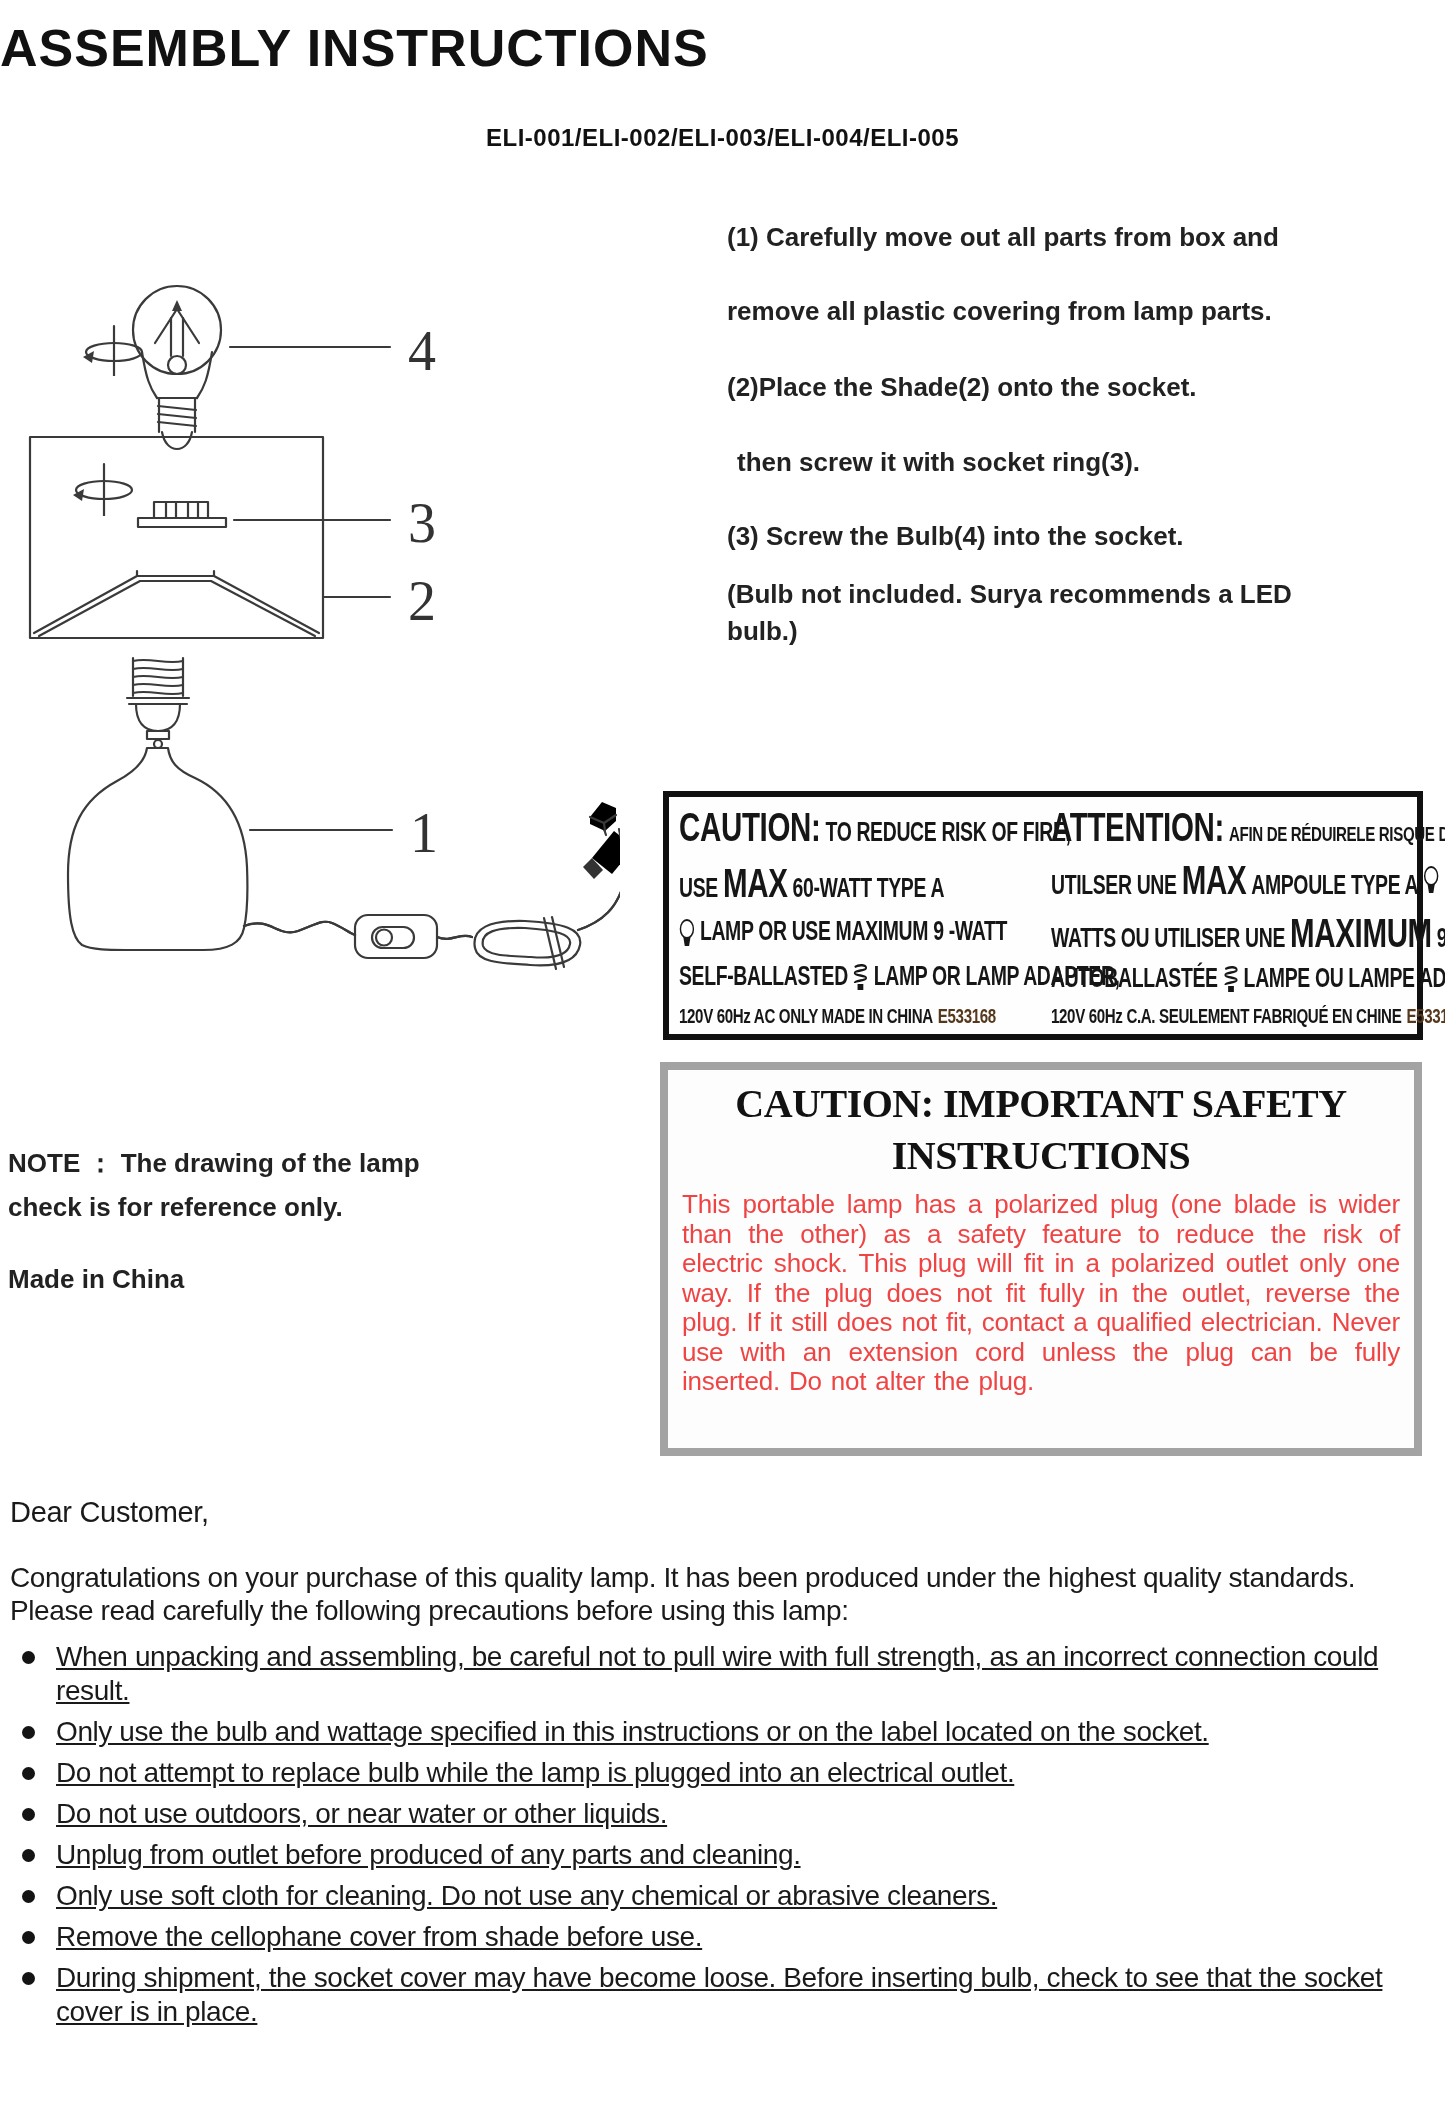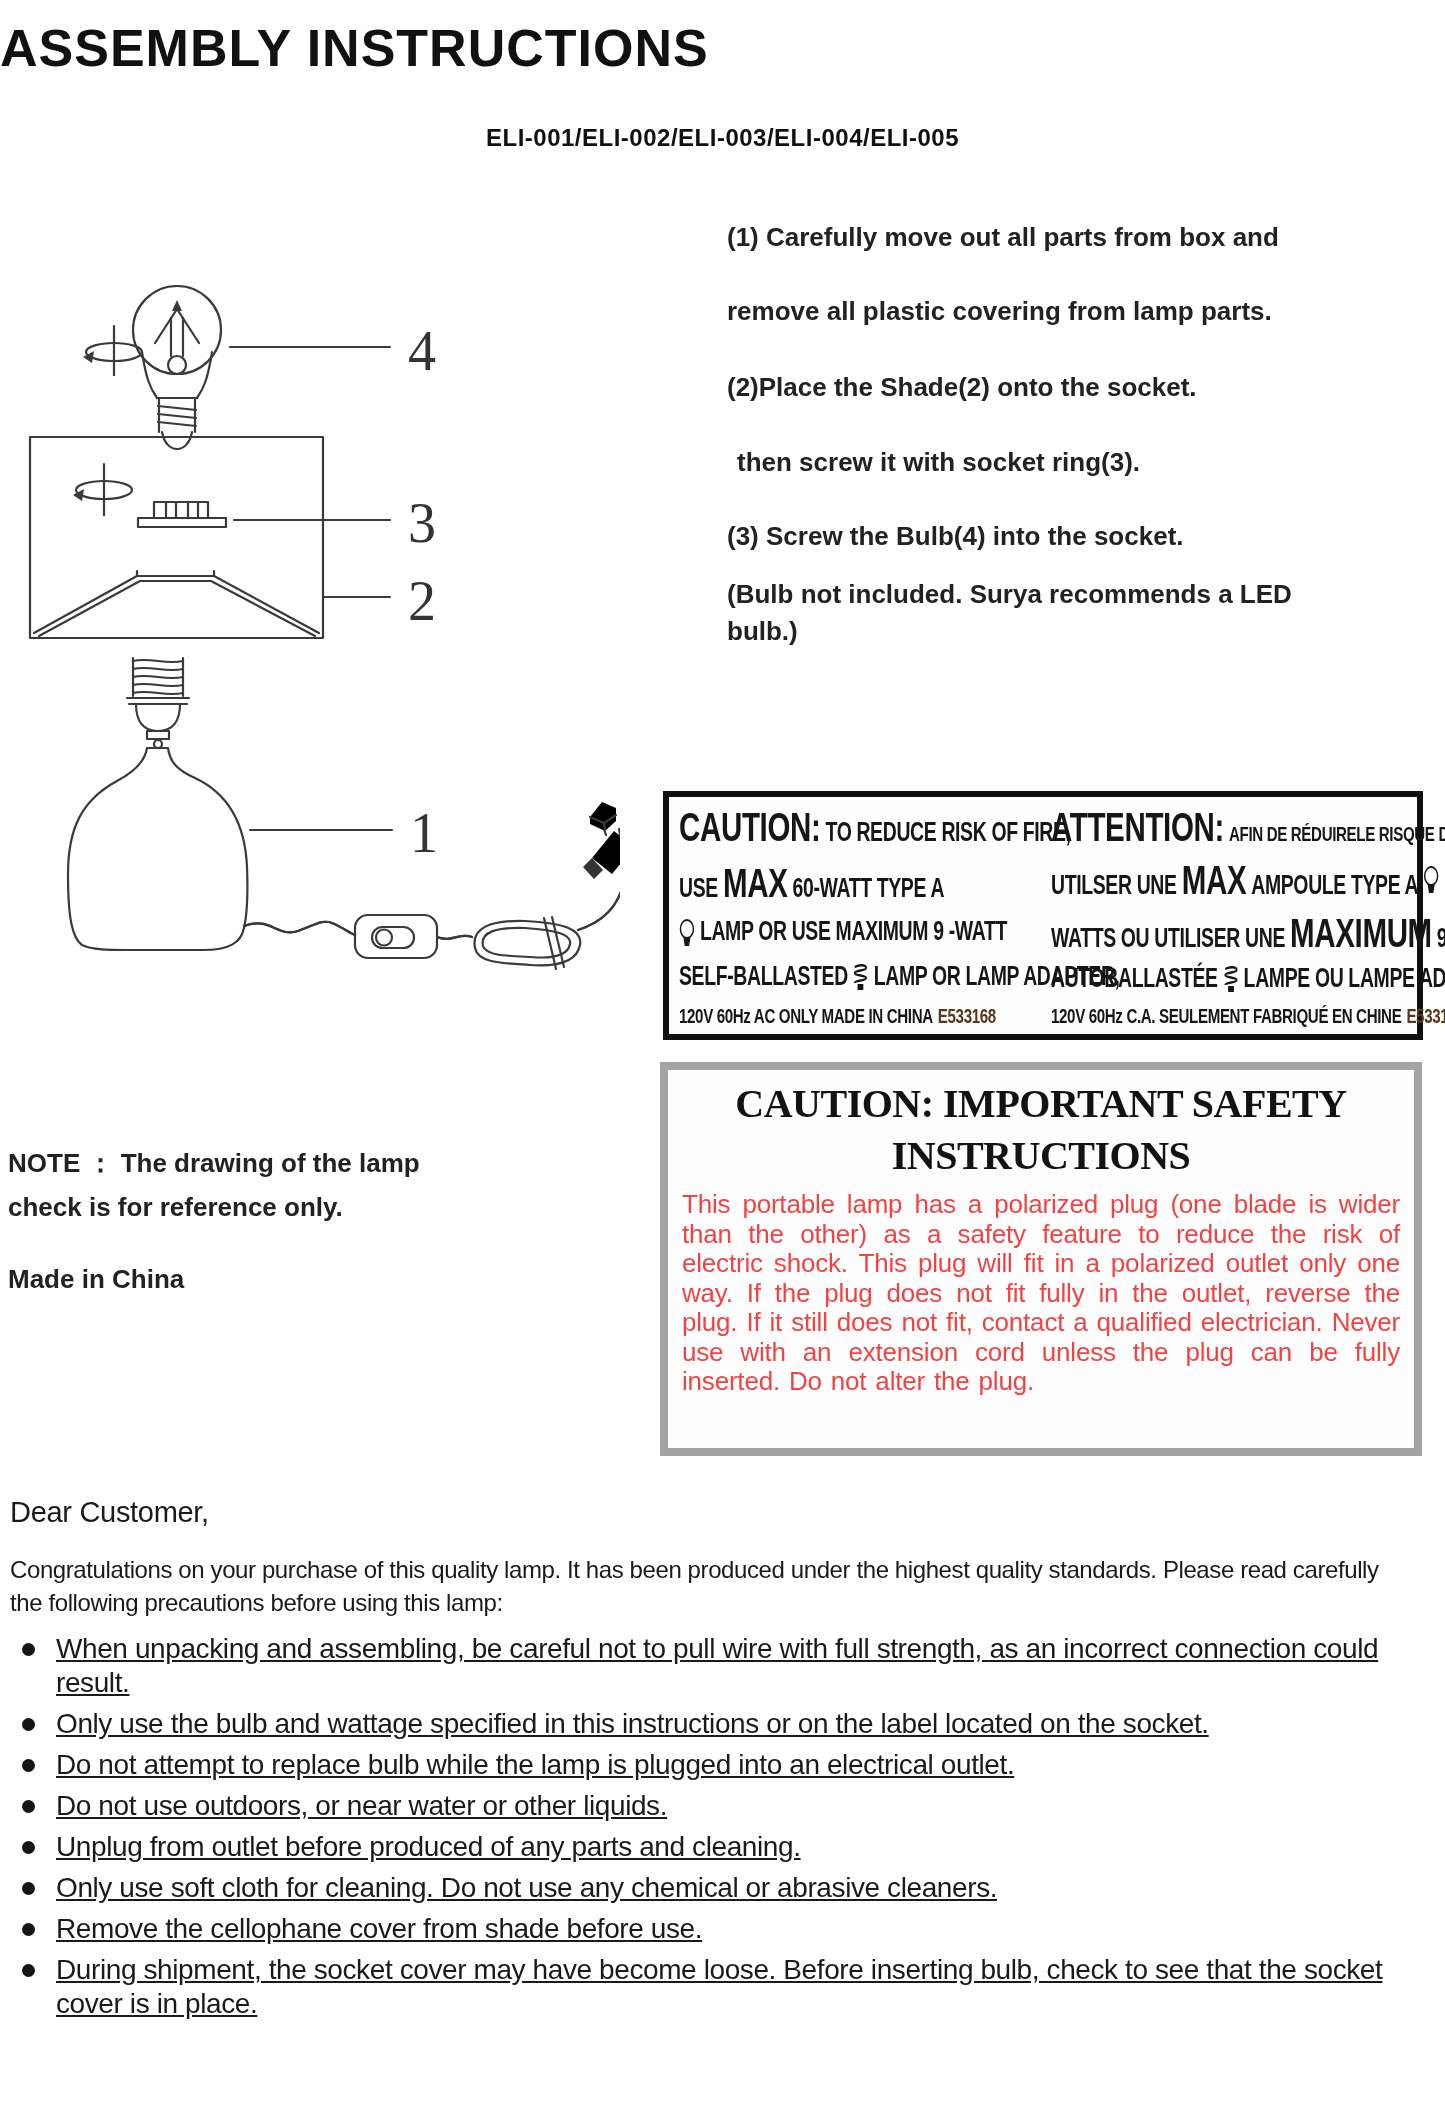--- a/index.html
+++ b/index.html
@@ -56,21 +56,21 @@
   .safety-body{margin-top:8px;font-size:26px;line-height:29.5px;color:#ef4444;
     text-align:justify;letter-spacing:-.2px;word-spacing:2px;}
   
   .note-block{position:absolute;left:8px;top:1146px;font-weight:bold;font-size:26px;color:#222;}
   .note-l1{position:absolute;top:0;white-space:nowrap;}
   .note-l2{position:absolute;top:46px;white-space:nowrap;}
   .made-in{position:absolute;top:118px;white-space:nowrap;}
   
   .customer{position:absolute;left:10px;top:1496px;width:1420px;color:#1a1a1a;}
   .salutation{font-size:29px;letter-spacing:-.3px;}
-  .intro{margin-top:24px;font-size:24px;line-height:33px;width:1370px;letter-spacing:-.4px;}
+  .intro{margin-top:32px;font-size:28px;line-height:33px;width:1370px;letter-spacing:-.4px;}
   ul.precautions{list-style:none;margin:13px 0 0 0;padding:0;}
   ul.precautions li{display:flex;gap:21px;margin:0 0 7px 12px;text-decoration:underline;}
   .dot{flex:none;width:13px;height:13px;border-radius:50%;background:#141414;margin-top:11px;}
   .b-text{font-size:28px;line-height:34px;width:1330px;letter-spacing:-.4px;}
 </style>
 </head>
 <body>
 
 <div class="page">
 

